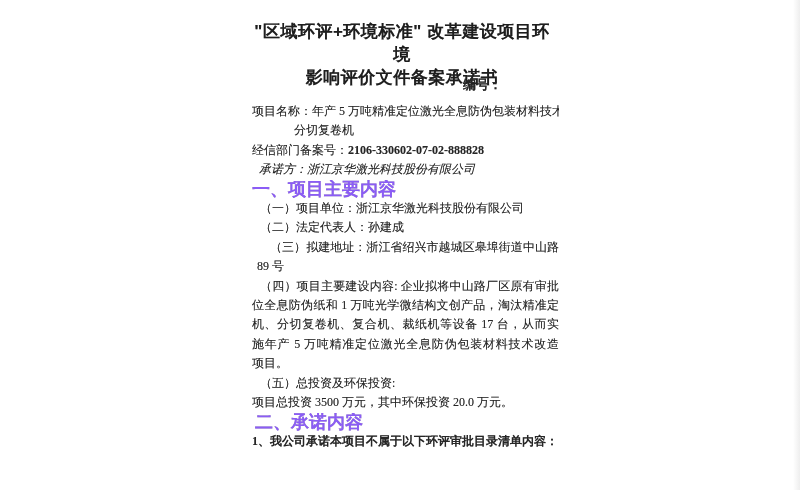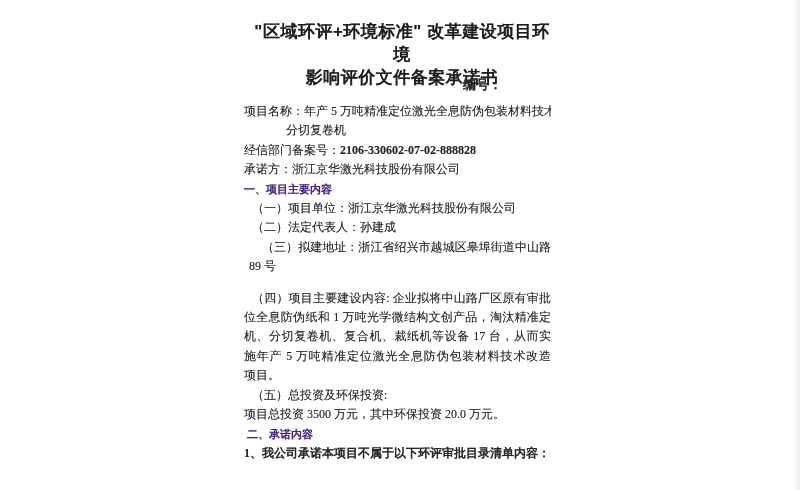--- a/index.html
+++ b/index.html
@@ -19,58 +19,58 @@
     font-size:17px;line-height:23px;color:#1e1e1e;
     letter-spacing:0.5px;
     text-shadow:0 0 0.6px rgba(30,30,30,0.45);
   }
   .doc-number{
     position:absolute;left:463px;top:76px;
     font-size:13px;font-weight:bold;color:#262626;
     text-shadow:0 0 0.5px rgba(40,40,40,0.4);
   }
   .doc-body{
-    position:absolute;left:244px;top:102px;width:307px;
+    position:absolute;left:252px;top:102px;width:307px;
     font-size:12px;line-height:19.4px;color:#262626;
     text-shadow:0 0 0.5px rgba(40,40,40,0.4);
   }
   .line{
     white-space:nowrap;overflow:hidden;
   }
   .line.justify{
     text-align:justify;
     text-align-last:justify;
     text-justify:inter-character;
   }
   .line.hei{
     font-family:"Liberation Sans",sans-serif;
-    font-weight:bold;font-size:11px;color:#4c1d95;
+    font-weight:bold;font-size:18px;color:#8b5cf6;
   }
   .b{font-weight:bold;}
 </style>
 </head>
 <body>
 
 <div class="screen">
   <div class="doc-title">
     <div>"区域环评+环境标准" 改革建设项目环境</div>
     <div>影响评价文件备案承诺书</div>
   </div>
   <div class="doc-number">编号：</div>
   <div class="doc-body" id="doc-body">
       <div class="line justify" style="margin-left: 0px;"><span>项目名称：年产 5 万吨精准定位激光全息防伪包装材料技术</span></div>
       <div class="line" style="margin-left: 42px;"><span>分切复卷机</span></div>
       <div class="line" style="margin-left: 0px;"><span>经信部门备案号：</span><span class="b">2106-330602-07-02-888828</span></div>
-      <div class="line" style="margin-left: 0px;"><span>承诺方：浙江京华激光科技股份有限公司</span></div>
+      <div class="line" style="margin-left: 7px; font-style: italic;"><span>承诺方：浙江京华激光科技股份有限公司</span></div>
       <div class="line hei" style="margin-left: 0px;"><span>一、项目主要内容</span></div>
       <div class="line" style="margin-left: 8px;"><span>（一）项目单位：浙江京华激光科技股份有限公司</span></div>
       <div class="line" style="margin-left: 8px;"><span>（二）法定代表人：孙建成</span></div>
       <div class="line justify" style="margin-left: 18px;"><span>（三）拟建地址：浙江省绍兴市越城区皋埠街道中山路</span></div>
       <div class="line" style="margin-left: 5px;"><span>89 号</span></div>
-      <div class="line justify" style="margin-left: 8px; margin-top: 12px;"><span>（四）项目主要建设内容: 企业拟将中山路厂区原有审批</span></div>
+      <div class="line justify" style="margin-left: 8px;"><span>（四）项目主要建设内容: 企业拟将中山路厂区原有审批</span></div>
       <div class="line justify" style="margin-left: 0px;"><span>位全息防伪纸和 1 万吨光学微结构文创产品，淘汰精准定</span></div>
       <div class="line justify" style="margin-left: 0px;"><span>机、分切复卷机、复合机、裁纸机等设备 17 台，从而实</span></div>
       <div class="line justify" style="margin-left: 0px;"><span>施年产 5 万吨精准定位激光全息防伪包装材料技术改造</span></div>
       <div class="line" style="margin-left: 0px;"><span>项目。</span></div>
       <div class="line" style="margin-left: 8px;"><span>（五）总投资及环保投资:</span></div>
       <div class="line" style="margin-left: 0px;"><span>项目总投资 3500 万元，其中环保投资 20.0 万元。</span></div>
       <div class="line hei" style="margin-left: 3px;"><span>二、承诺内容</span></div>
       <div class="line" style="margin-left: 0px;"><span class="b">1、我公司承诺本项目不属于以下环评审批目录清单内容：</span></div>
     </div>
   <div class="scan-edge"></div>

